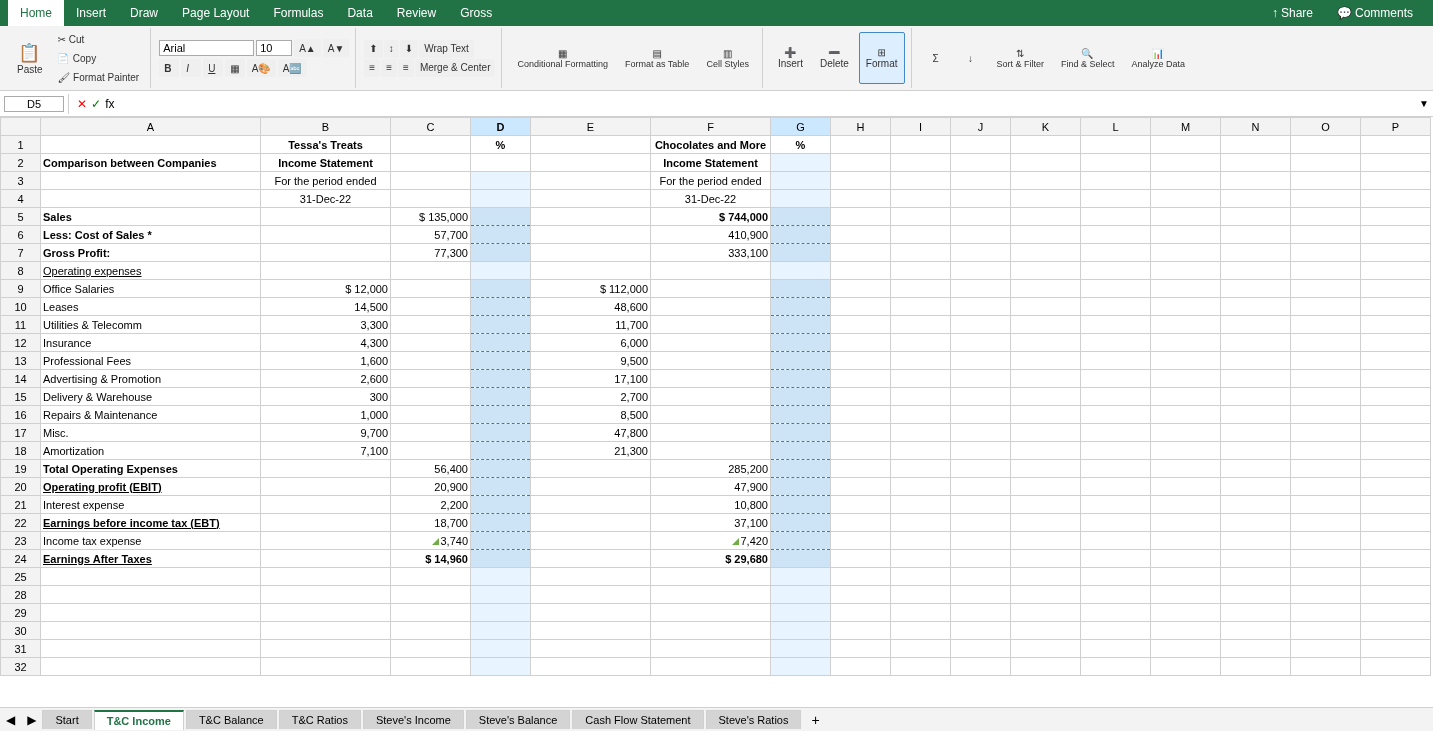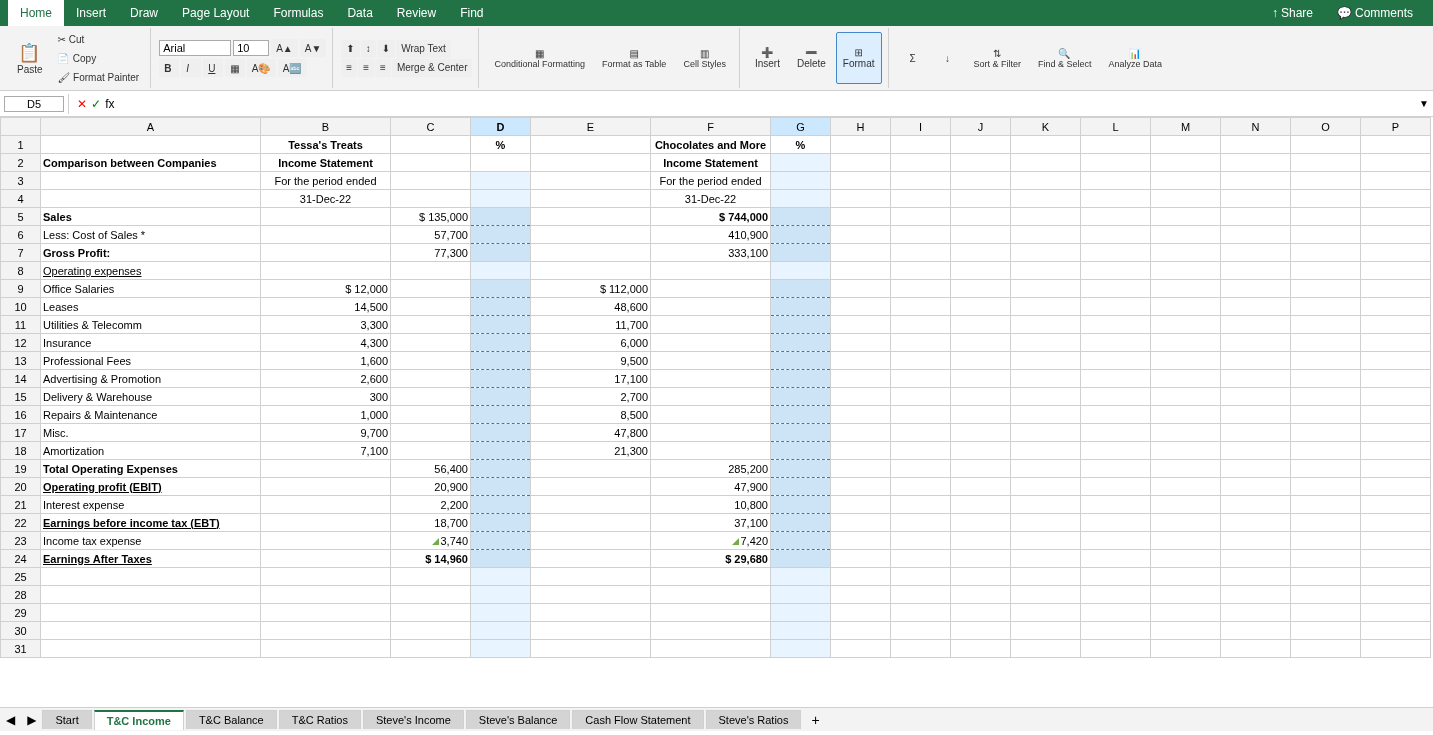--- a/index.html
+++ b/index.html
@@ -11,21 +11,21 @@
     .ribbon-tab { padding: 6px 12px; font-size: 12px; cursor: pointer; color: white; }
     .ribbon-tab.active { background: white; color: #217346; }
     .ribbon-bar { background: #f3f3f3; border-bottom: 1px solid #d0d0d0; display: flex; align-items: stretch; padding: 2px 4px; gap: 2px; }
     .ribbon-group { display: flex; align-items: center; gap: 3px; border-right: 1px solid #d0d0d0; padding: 2px 6px; }
     .ribbon-group:last-child { border-right: none; }
     .ribbon-btn { display: flex; flex-direction: column; align-items: center; justify-content: center; padding: 2px 6px; font-size: 10px; cursor: pointer; border: 1px solid transparent; border-radius: 2px; min-width: 32px; height: 52px; color: #333; }
     .ribbon-btn.active { background: #ddeeff; border-color: #4488cc; }
     .ribbon-btn-small { height: 18px; padding: 1px 4px; font-size: 10px; cursor: pointer; border: 1px solid transparent; border-radius: 2px; display: flex; align-items: center; color: #333; }
     .font-controls { display: flex; flex-direction: column; gap: 2px; }
     .font-row { display: flex; align-items: center; gap: 2px; }
-    .font-name-box { width: 72px; border: 1px solid #aaa; padding: 1px 3px; font-size: 11px; }
+    .font-name-box { width: 95px; border: 1px solid #aaa; padding: 1px 3px; font-size: 11px; }
     .font-size-box { width: 36px; border: 1px solid #aaa; padding: 1px 3px; font-size: 11px; }
     .align-group { display: flex; flex-direction: column; gap: 1px; }
     .align-row { display: flex; gap: 1px; }
     .format-dropdown { border: 1px solid #aaa; padding: 2px 4px; font-size: 11px; width: 120px; background: white; cursor: pointer; }
 
     
     .formula-bar { display: flex; align-items: center; border-bottom: 1px solid #d0d0d0; background: white; height: 26px; padding: 0 4px; }
     .cell-ref { width: 60px; border: 1px solid #aaa; padding: 1px 4px; font-size: 11px; text-align: center; }
     .formula-sep { width: 1px; background: #d0d0d0; height: 20px; margin: 0 4px; }
     .formula-icons { display: flex; gap: 4px; align-items: center; margin: 0 4px; }
@@ -66,21 +66,21 @@
 
 <div class="ribbon">
   <div class="ribbon-tabs">
     <div class="ribbon-tab active">Home</div>
     <div class="ribbon-tab">Insert</div>
     <div class="ribbon-tab">Draw</div>
     <div class="ribbon-tab">Page Layout</div>
     <div class="ribbon-tab">Formulas</div>
     <div class="ribbon-tab">Data</div>
     <div class="ribbon-tab">Review</div>
-    <div class="ribbon-tab">Find</div>
+    <div class="ribbon-tab">Gross</div>
     <div style="flex:1"></div>
     <div class="ribbon-tab" style="display:flex;align-items:center;gap:3px;">
       <span>↑</span>
       <span>Share</span>
     </div>
     <div class="ribbon-tab" style="display:flex;align-items:center;gap:3px;">
       <span>💬</span>
       <span>Comments</span>
     </div>
   </div>
@@ -334,21 +334,21 @@
           <td></td>
           <td></td>
           <td></td>
           <td></td>
           <td></td>
           <td></td>
           <td></td>
         </tr>
         <tr>
           <th class="row-header">6</th>
-          <td class="text-left"><span style="font-weight:normal;">Less: Cost of Sales *</span></td>
+          <td class="text-left"><span style="font-weight:bold;">Less: Cost of Sales *</span></td>
           <td></td>
           <td class="text-right"><span style="">57,700</span></td>
           <td class="text-center" style="background: rgb(205, 228, 247); border: 1px dashed rgb(68, 114, 196);"><span style=""></span></td>
           <td></td>
           <td class="text-right"><span style="">410,900</span></td>
           <td class="text-center" style="background: rgb(205, 228, 247); border: 1px dashed rgb(68, 114, 196);"><span style=""></span></td>
           <td></td>
           <td></td>
           <td></td>
           <td></td>
@@ -771,20 +771,39 @@
           <td></td>
           <td></td>
           <td></td>
           <td></td>
           <td></td>
           <td></td>
           <td></td>
         </tr>
         <tr>
           <th class="row-header">31</th>
+          <td></td>
+          <td></td>
+          <td></td>
+          <td style="background: rgb(232, 244, 255);"></td>
+          <td></td>
+          <td></td>
+          <td style="background: rgb(232, 244, 255);"></td>
+          <td></td>
+          <td></td>
+          <td></td>
+          <td></td>
+          <td></td>
+          <td></td>
+          <td></td>
+          <td></td>
+          <td></td>
+        </tr>
+        <tr>
+          <th class="row-header">32</th>
           <td></td>
           <td></td>
           <td></td>
           <td style="background: rgb(232, 244, 255);"></td>
           <td></td>
           <td></td>
           <td style="background: rgb(232, 244, 255);"></td>
           <td></td>
           <td></td>
           <td></td>

